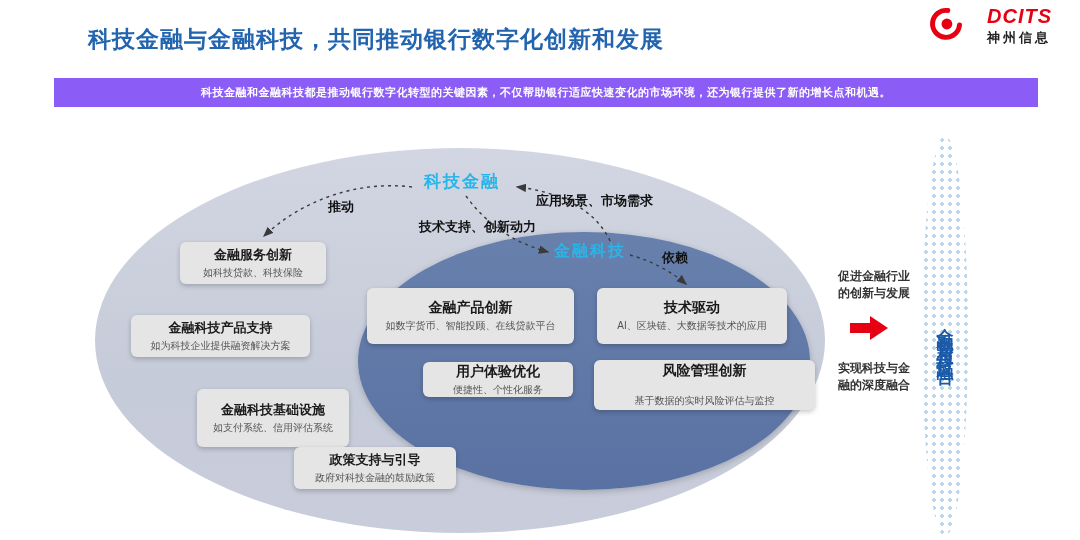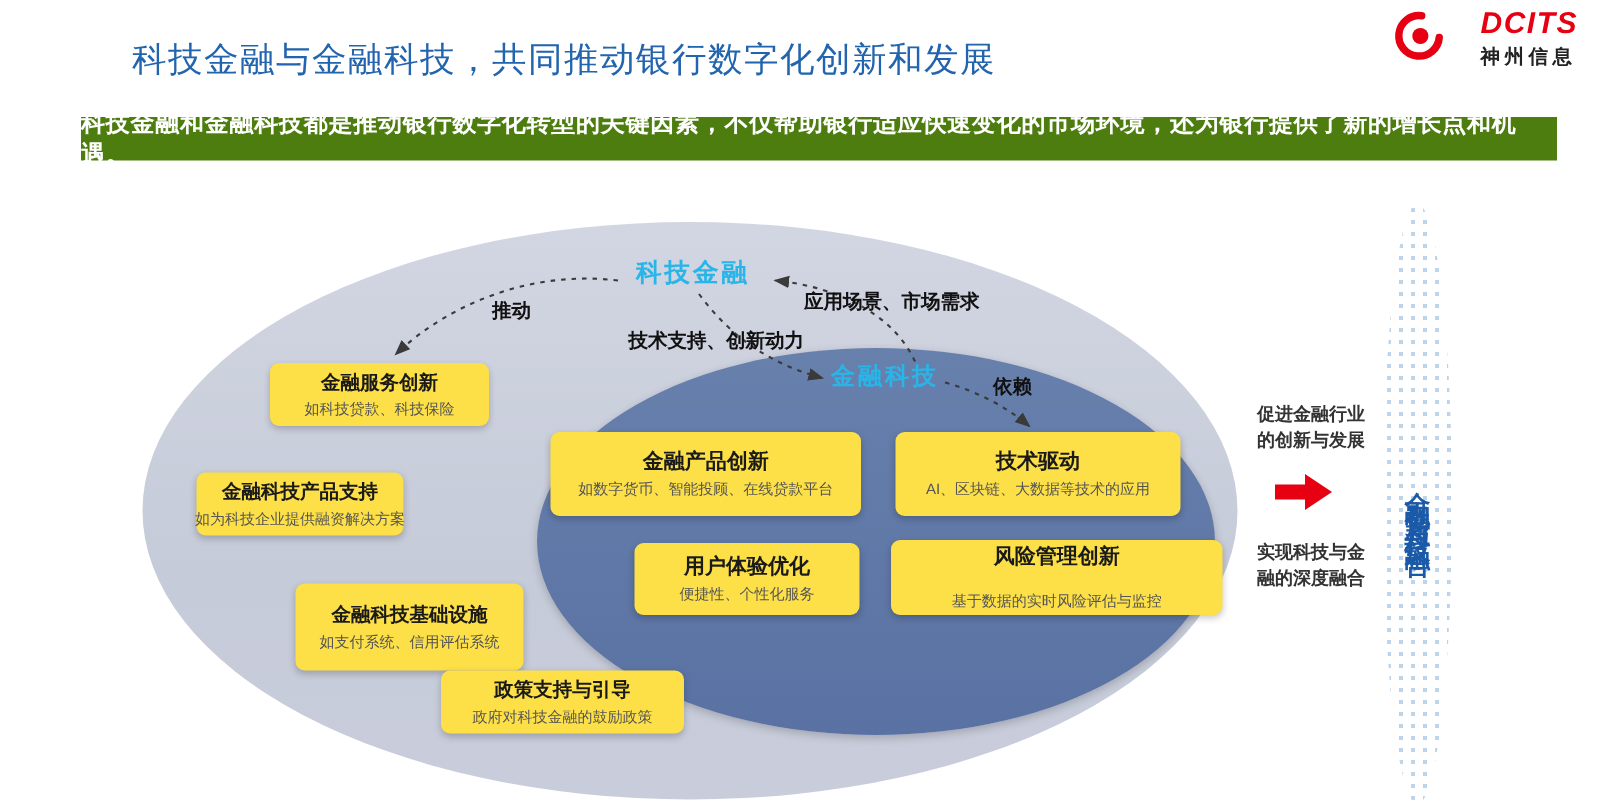--- a/index.html
+++ b/index.html
@@ -1,59 +1,59 @@
 <!DOCTYPE html>
 <html><head>
 <meta charset="utf-8">
 <style>
   * { margin:0; padding:0; box-sizing:border-box; }
   html,body { background:#e8e8e8; }
   body { font-family:"Liberation Sans","DejaVu Sans",sans-serif; }
   .slide { position:relative; width:1080px; height:540px; background:#ffffff; overflow:hidden; margin:0 auto; }
 
-  .page-title { position:absolute; left:88px; top:24px; font-size:23px; font-weight:normal; color:#2264AE; letter-spacing:1px; }
+  .page-title { position:absolute; left:88px; top:24px; font-size:23px; font-weight:bold; color:#2264AE; letter-spacing:1px; }
 
   .logo { position:absolute; right:28px; top:6px; display:flex; align-items:flex-start; gap:23px; }
   .logo-txt { display:flex; flex-direction:column; align-items:flex-start; }
   .logo-brand { color:#E60012; font-weight:bold; font-style:italic; font-size:20px; letter-spacing:1px; line-height:1; }
   .logo-name { color:#222; font-size:13px; font-weight:bold; letter-spacing:3px; margin-top:3px; }
 
-  .banner { position:absolute; left:54px; top:78px; width:984px; height:29px; background:#4d7c0f; color:#fff;
-            font-size:16px; font-weight:bold; display:flex; align-items:center; justify-content:center; letter-spacing:0.5px; }
+  .banner { position:absolute; left:54px; top:78px; width:984px; height:29px; background:#8b5cf6; color:#fff;
+            font-size:11px; font-weight:bold; display:flex; align-items:center; justify-content:center; letter-spacing:0.5px; }
 
   .outer-ellipse { position:absolute; left:95px; top:148px; width:730px; height:385px; border-radius:50%;
                    background:linear-gradient(180deg,#D2D6E2 0%,#C6CBD9 60%,#C9CDDB 100%); }
   .inner-ellipse { position:absolute; left:358px; top:232px; width:452px; height:258px; border-radius:50%;
                    background:linear-gradient(180deg,#6880AC 0%,#5A72A3 100%); box-shadow:0 2px 6px rgba(0,0,0,0.2); }
 
   .arrow-layer { position:absolute; left:0; top:0; width:1080px; height:540px; pointer-events:none; }
 
   .lbl { position:absolute; font-weight:bold; color:#111; font-size:13px; white-space:nowrap;font-family:Liberation Mono, monospace; }
   .lbl-cyan { position:absolute; font-weight:bold; color:#29B5E8; white-space:nowrap; }
   .lbl-tech-finance { left:424px; top:170px; font-size:17px; letter-spacing:2px; }
   .lbl-fintech { left:554px; top:241px; font-size:16px; letter-spacing:2px; }
   .lbl-promote { left:328px; top:198px; }
   .lbl-scenario { left:536px; top:192px; }
   .lbl-support { left:419px; top:218px; }
   .lbl-depend { left:662px; top:249px; }
 
-  .card { position:absolute; background:#fde047; border-radius:6px; box-shadow:0 2px 5px rgba(0,0,0,0.22);
+  .card { position:absolute; background:#e5e5e5; border-radius:6px; box-shadow:0 2px 5px rgba(0,0,0,0.22);
           display:flex; flex-direction:column; align-items:center; justify-content:center; text-align:center; padding:3px 6px; }
   .card .t { font-weight:bold; font-size:13px; color:#1a1a1a; white-space:nowrap; }
   .card .d { font-size:10px; color:#555; margin-top:2px; white-space:nowrap; }
   .card-big .t { font-size:14px; }
 
   .c-service  { left:180px; top:242px; width:146px; height:42px; }
-  .c-product-support { left:131px; top:315px; width:138px; height:42px; }
+  .c-product-support { left:131px; top:315px; width:179px; height:42px; }
   .c-infra    { left:197px; top:389px; width:152px; height:58px; }
   .c-policy   { left:294px; top:447px; width:162px; height:42px; }
 
   .c-fin-product { left:367px; top:288px; width:207px; height:56px; }
   .c-tech-drive  { left:597px; top:288px; width:190px; height:56px; }
-  .c-ux          { left:423px; top:362px; width:150px; height:48px; }
+  .c-ux          { left:423px; top:362px; width:150px; height:35px; }
   .c-risk        { left:594px; top:360px; width:221px; height:50px;gap:12px; }
 
   .outcome { position:absolute; width:80px; font-size:12px; font-weight:bold; color:#333; line-height:1.4;font-family:Liberation Serif, serif; }
   .outcome-top { left:838px; top:268px; }
   .outcome-bottom { left:838px; top:360px; }
   .red-arrow { position:absolute; left:850px; top:314px; }
 
   .dot-band { position:absolute; left:922px; top:136px; width:46px; height:400px; border-radius:50%;
               background-image:radial-gradient(#BCD4EC 1.6px, rgba(0,0,0,0) 1.7px); background-size:8px 8px; }
   .vertical-title { position:absolute; left:922px; top:136px; width:46px; height:400px;

